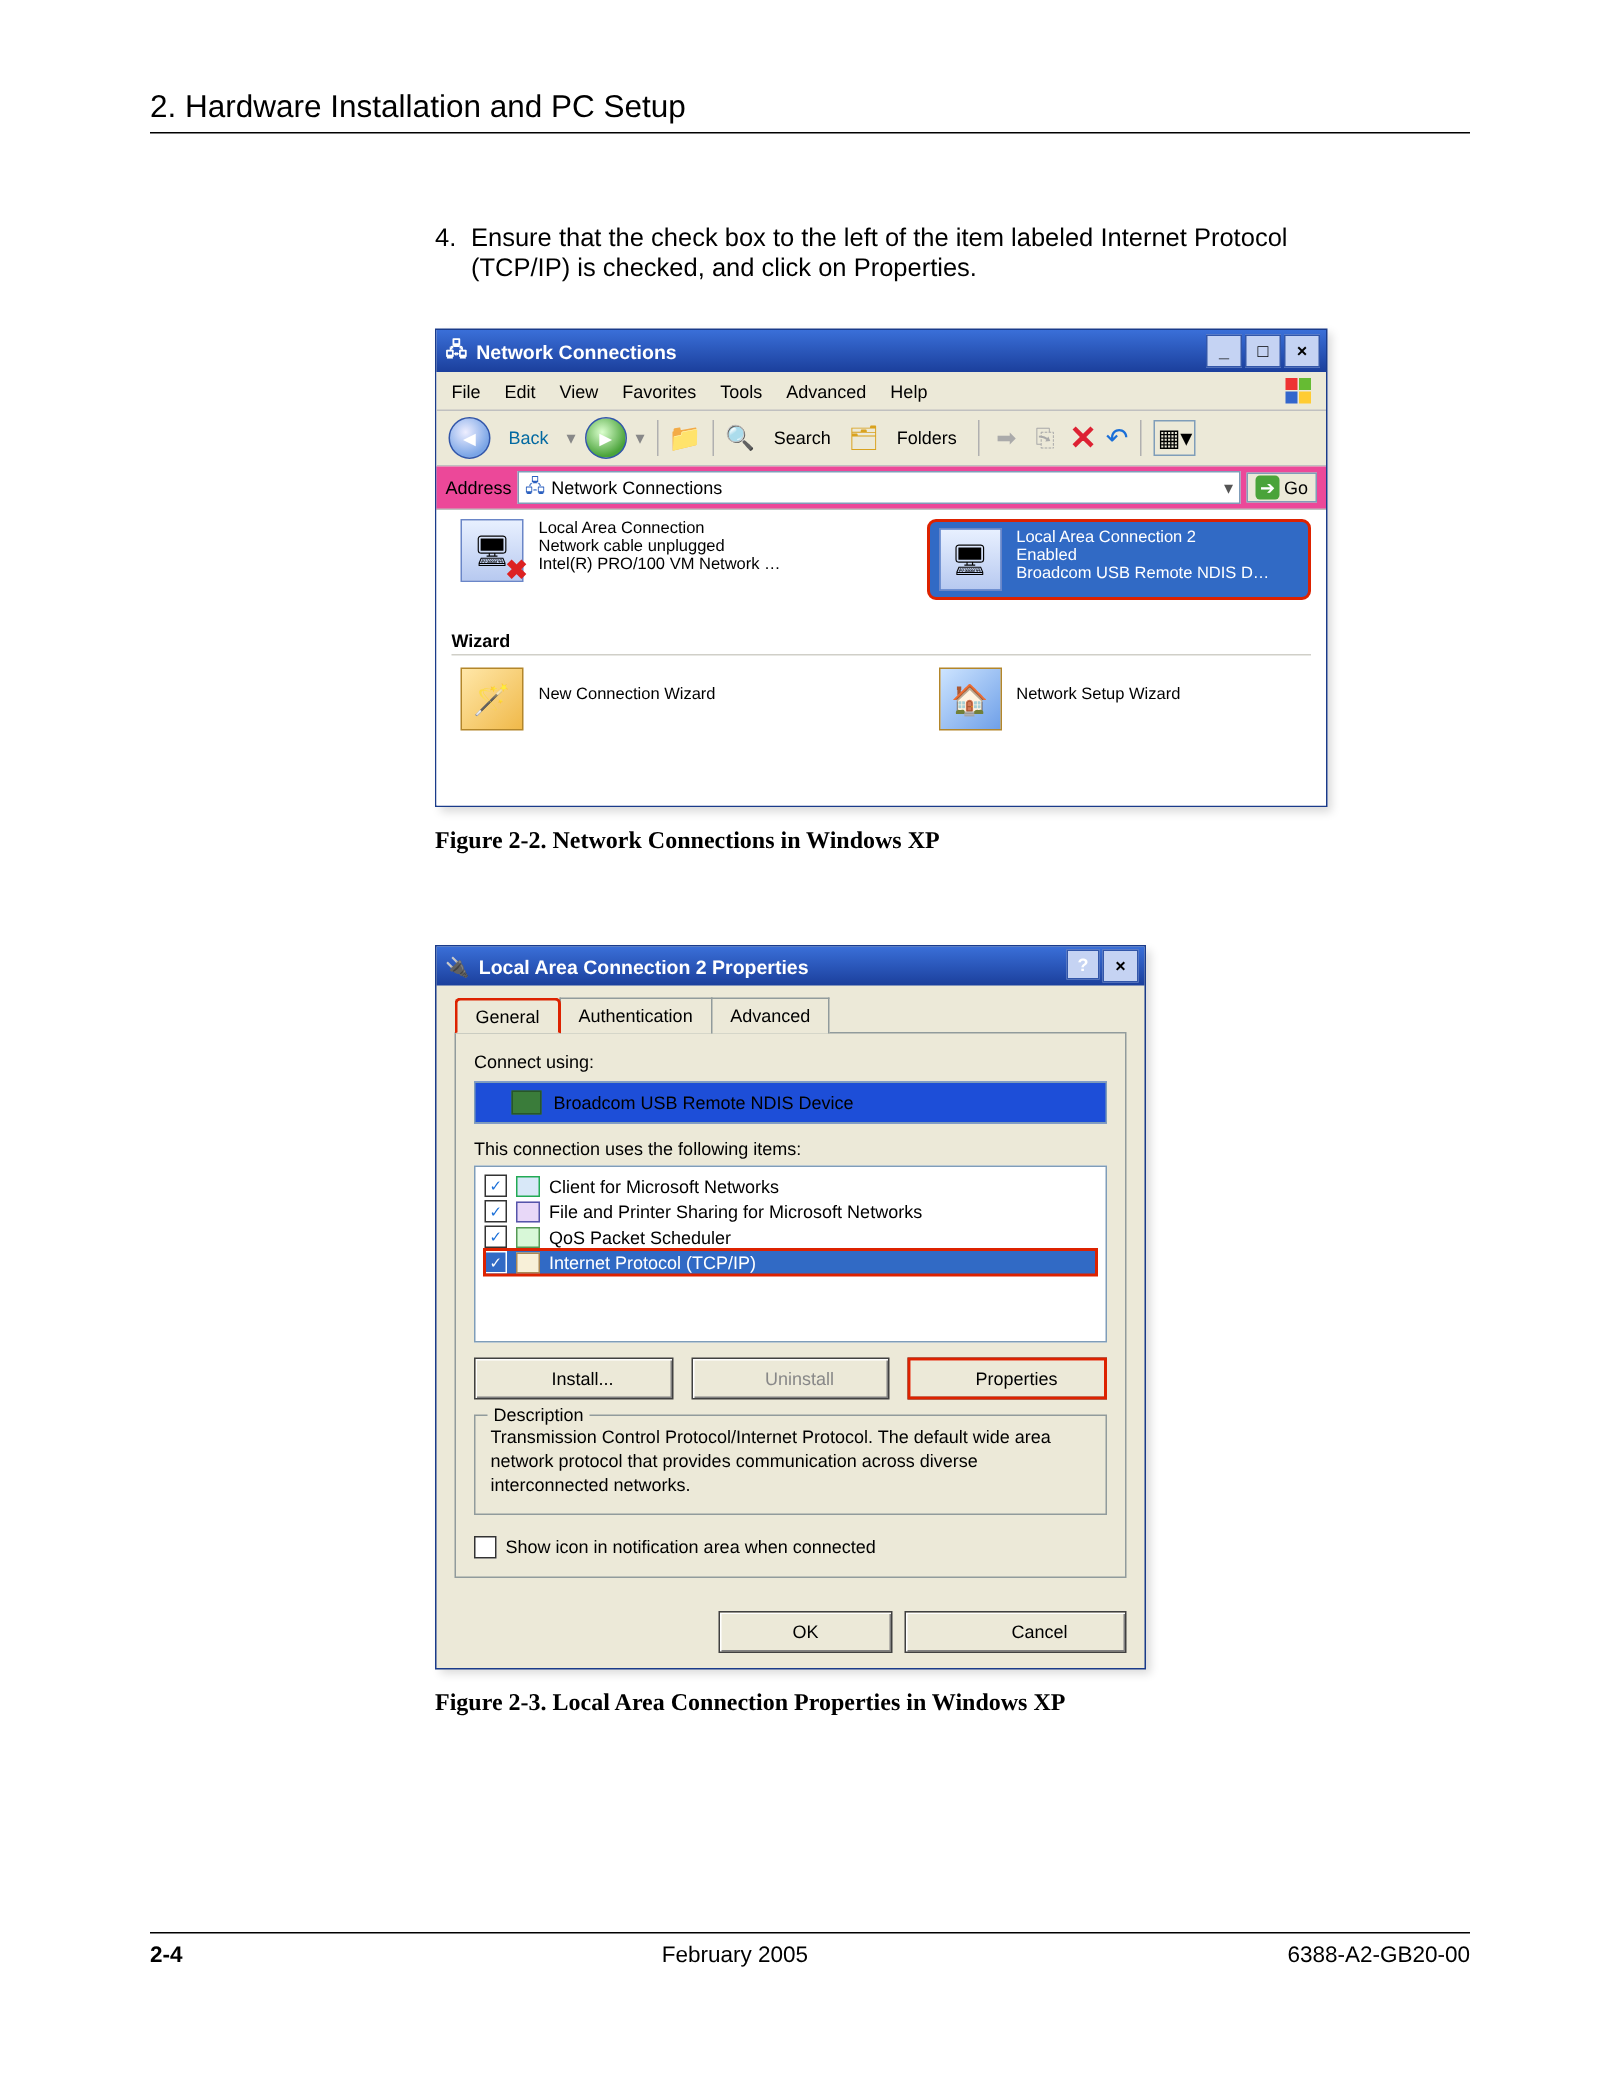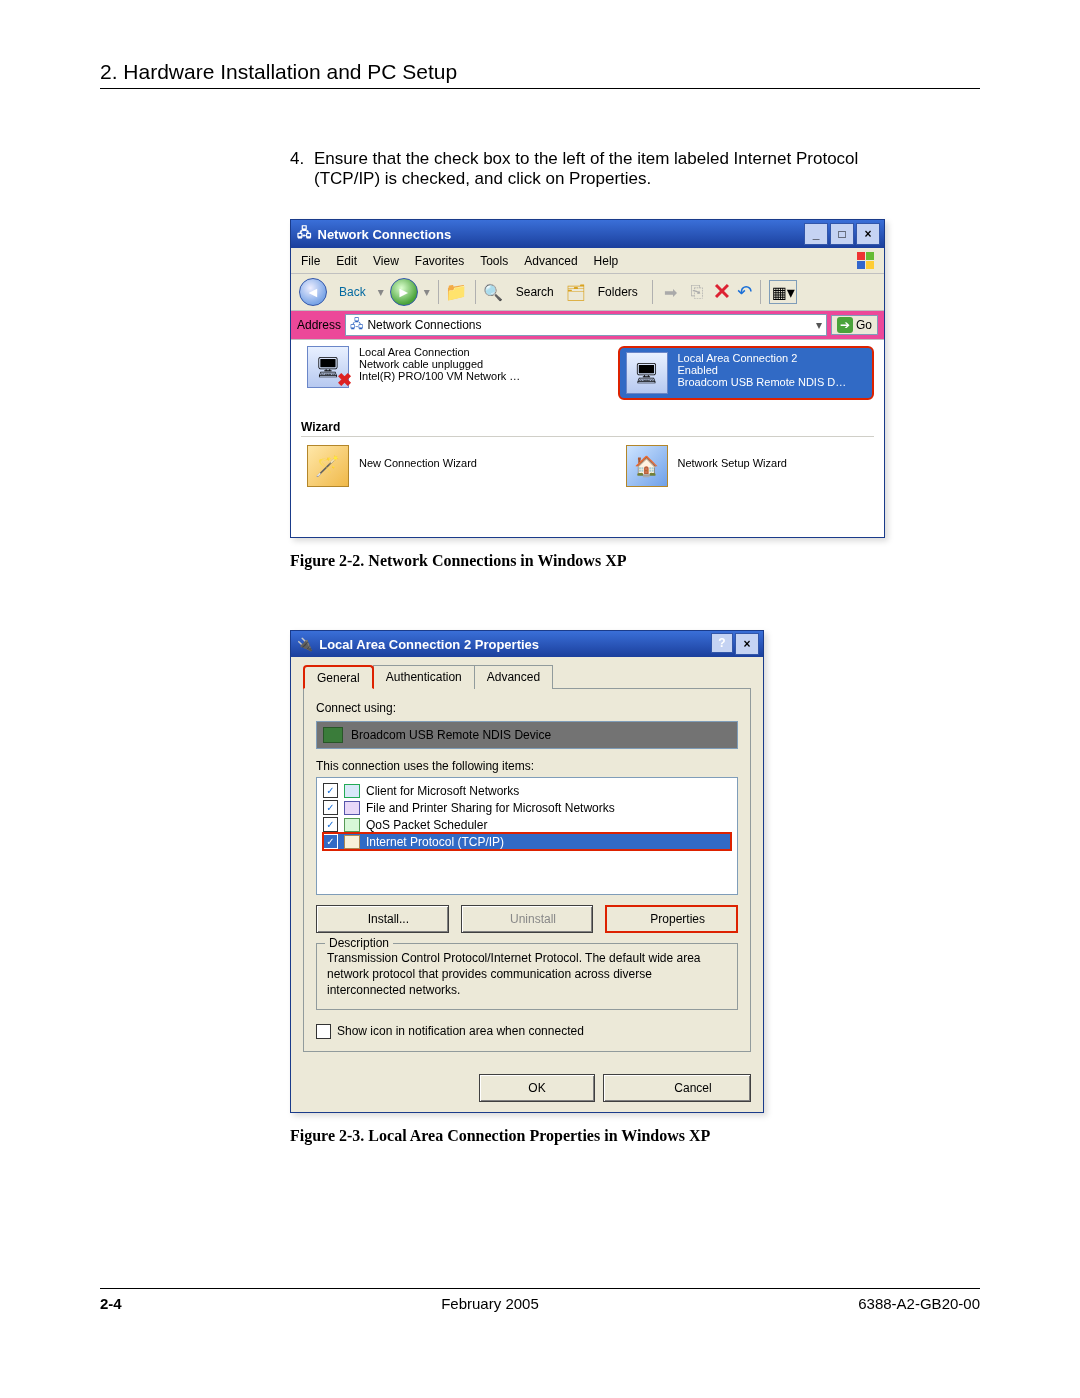--- a/index.html
+++ b/index.html
@@ -196,22 +196,22 @@
     border-bottom: 1px solid #ece9d8;
     border-radius:4px 4px 0 0;
   }
   .tab-panel {
     border:1px solid #919b9c;
     background:#ece9d8;
     padding:12px;
     margin-top:-1px;
   }
   .device-box {
-    background:#737373; border:1px solid #7f9db9;
-    padding:5px 6px; display:flex; align-items:center; gap:8px;
+    background:#1d4ed8; border:1px solid #7f9db9;
+    padding:5px 24px; display:flex; align-items:center; gap:8px;
     margin:6px 0 10px 0;
     text-align:right;
   }
   .nic-ico { width:18px;height:14px;background:#3a7c3a;border:1px solid #285628; }
   .cfg-row { display:flex; justify-content:flex-end; margin-bottom:8px; }
   .btn {
     min-width:100px; height:26px;
     background:#ece9d8; border:1px solid #404040;
     box-shadow: inset 1px 1px 0 #fff, inset -1px -1px 0 #808080;
     font-size:12px; display:inline-flex;align-items:center;justify-content:center;

